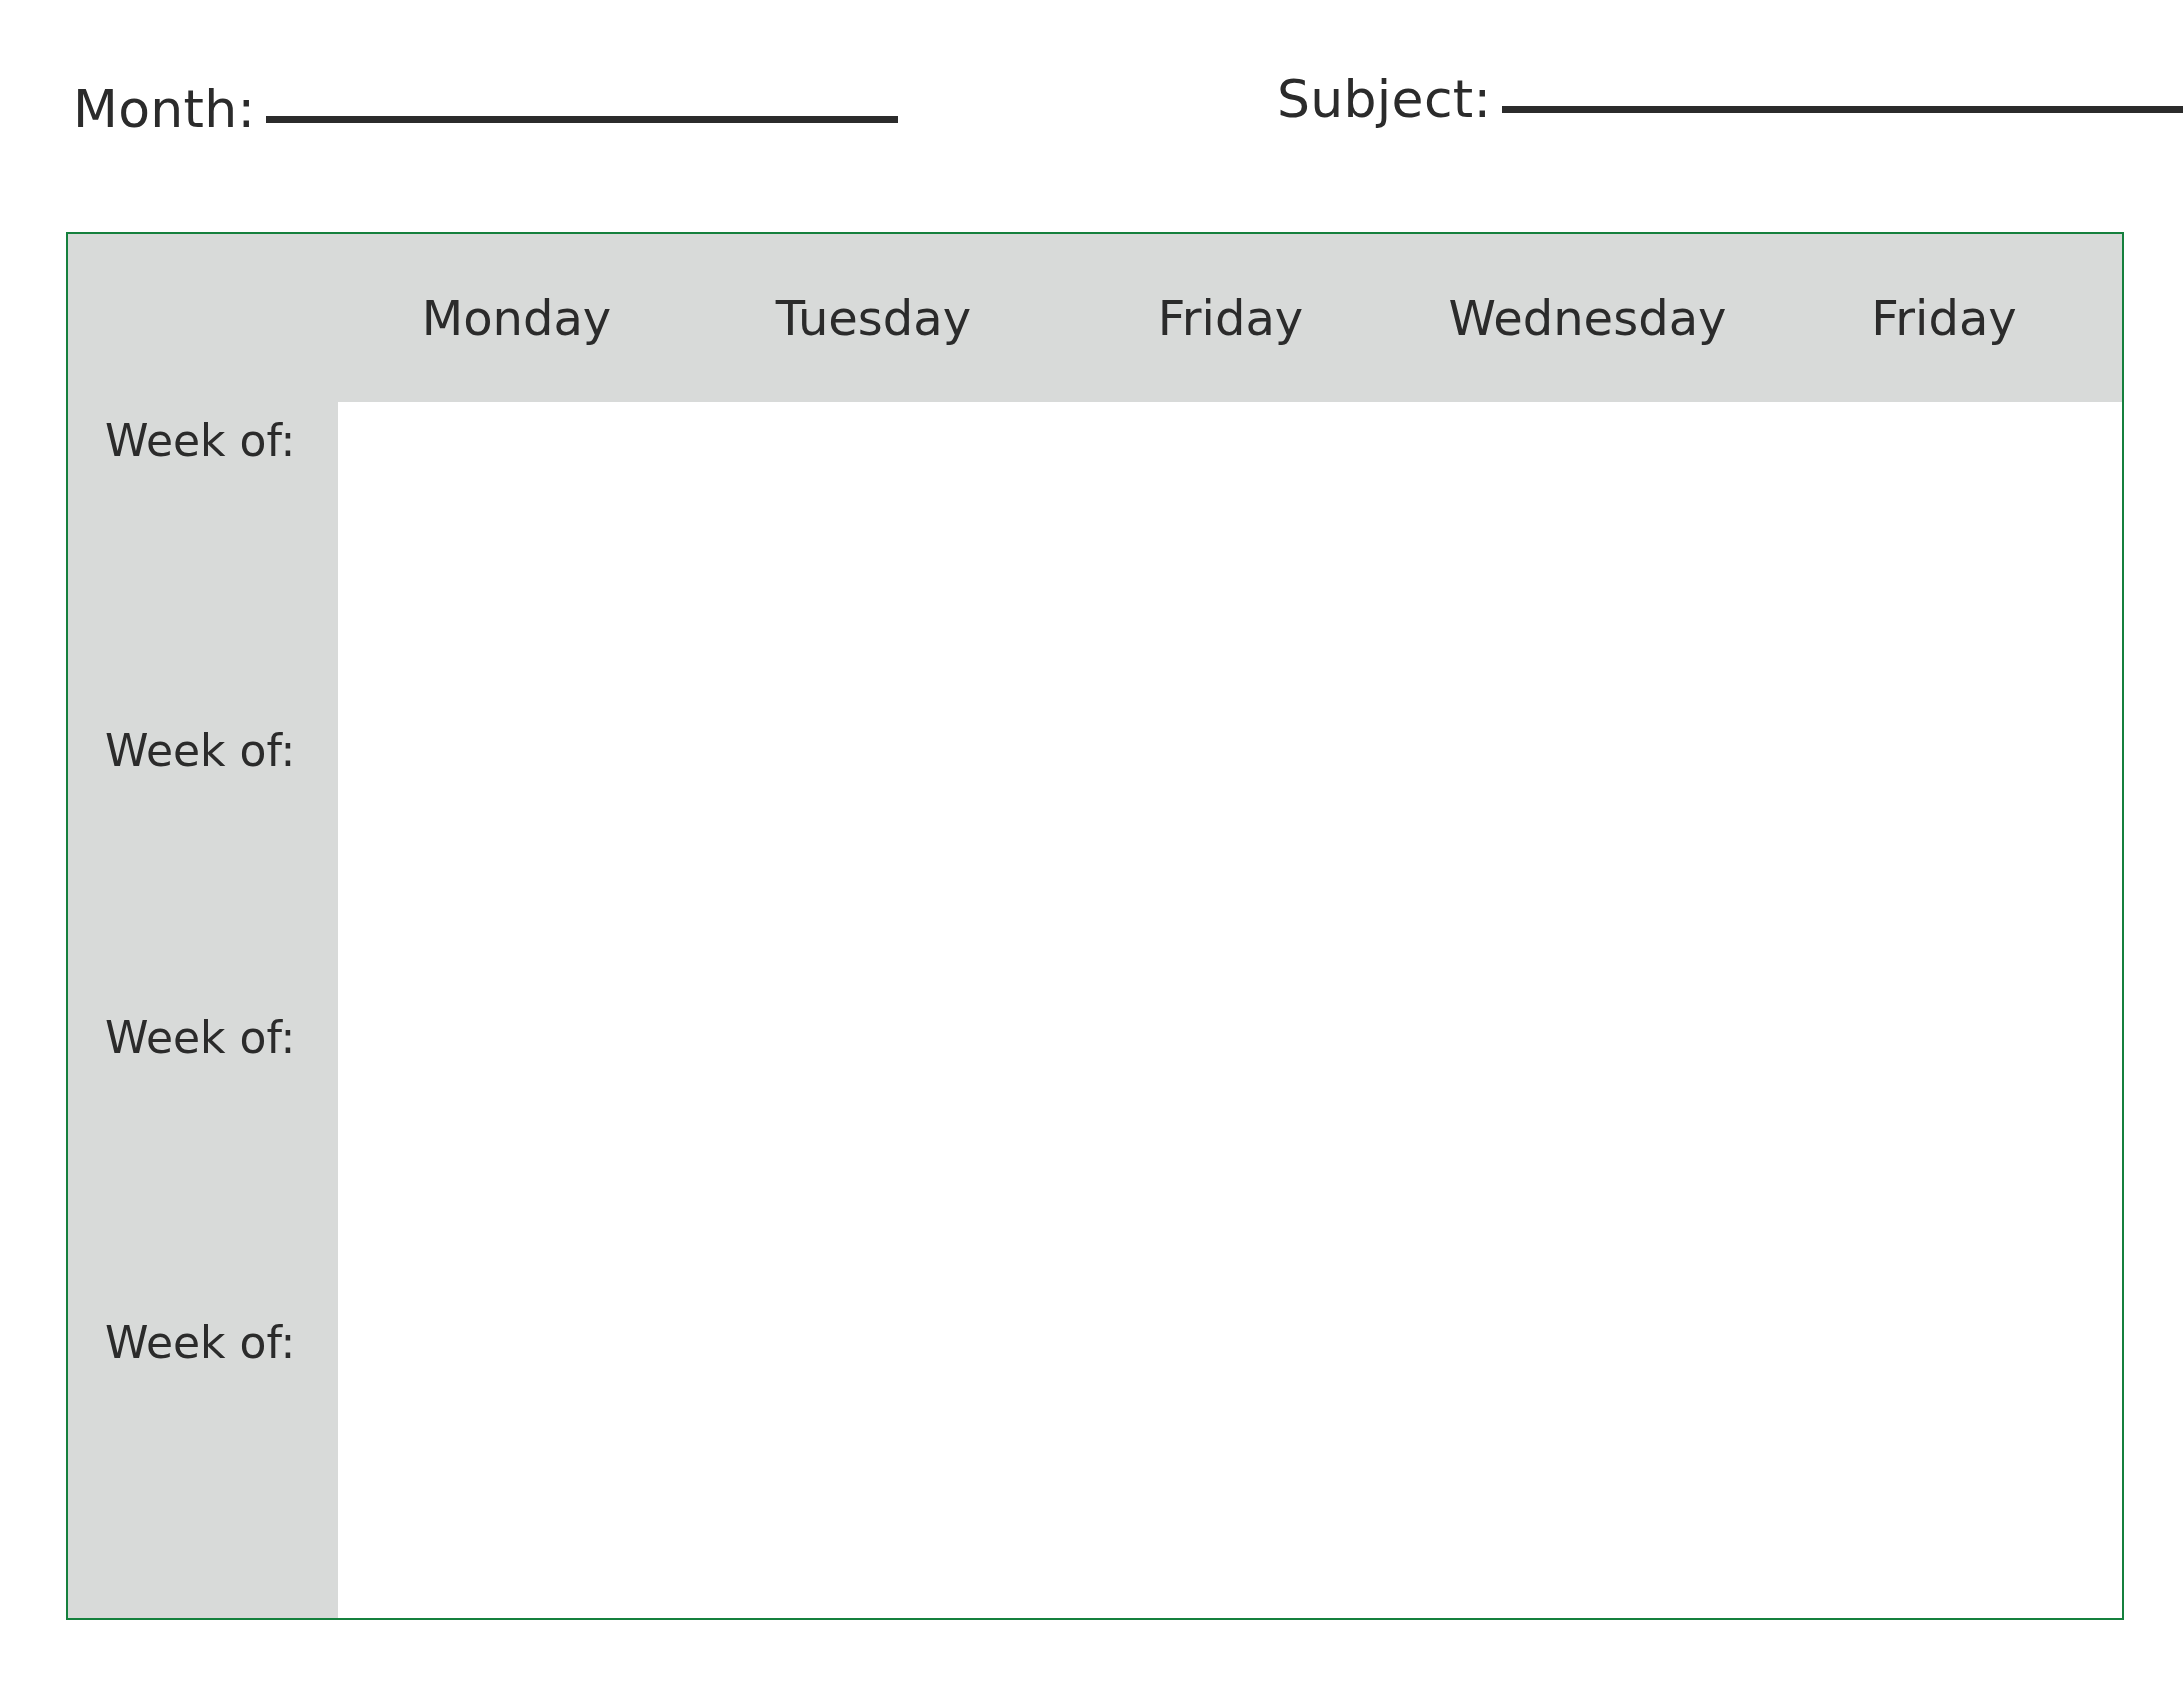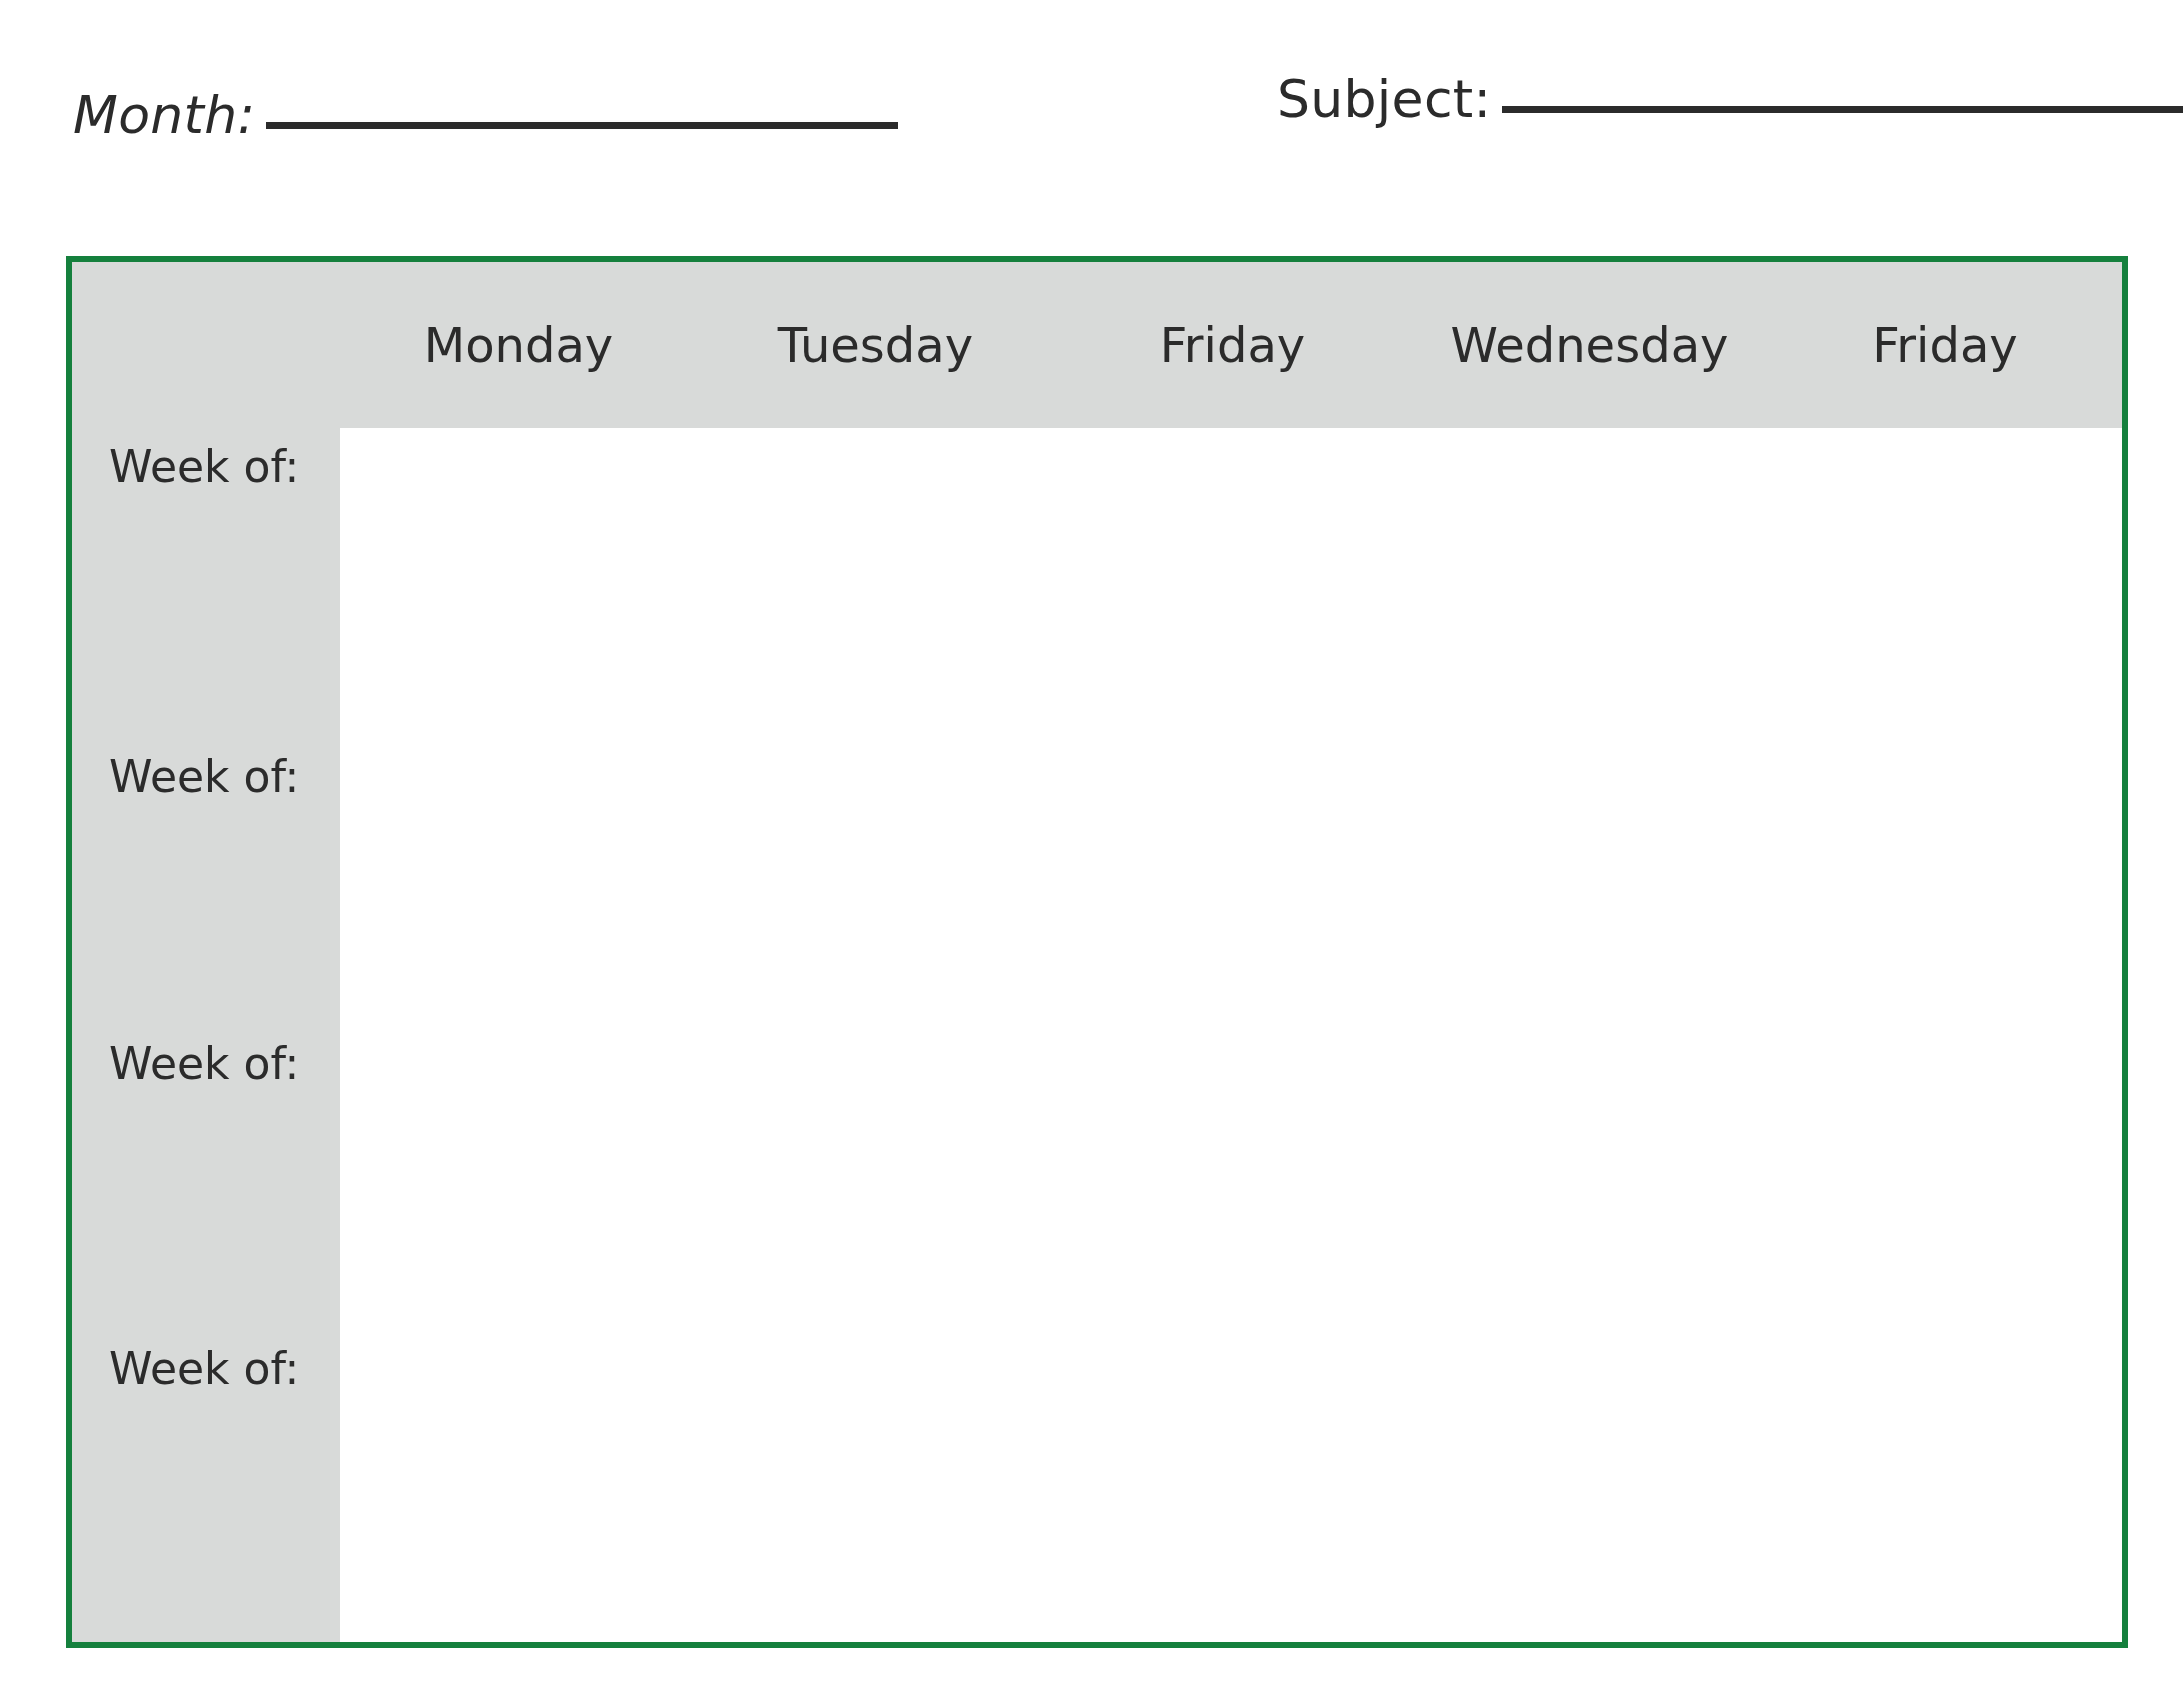--- a/index.html
+++ b/index.html
@@ -33,21 +33,21 @@
     height: 93px;
   }
 
   .field {
     position: absolute;
     display: flex;
     align-items: baseline;
     white-space: nowrap;
   }
 
-  .field-month { left: 73px; top: 16px; font-style: italic; }
+  .field-month { left: 73px; top: 10px; }
   .field-subject { left: 1277px; top: 0; }
 
   .field-label {
     font-size: 52px;
     line-height: 1;
     letter-spacing: 0.3px;
     color: #2b2b2b;
   }
 
   .field-blank {
@@ -63,23 +63,22 @@
 
   
   .planner {
     position: absolute;
     left: 66px;
     top: 232px;
     width: 2056px;
     height: 1385px;
     border-collapse: collapse;
     table-layout: fixed;
-    border: 6px solid #15803d;
+    border: 2px solid #15803d;
     box-sizing: border-box;
-    margin-top: 24px;
   }
 
   .planner col.col-week { width: 271px; }
   .planner col.col-day  { width: 357px; }
 
   .planner th,
   .planner td {
     margin: 0;
     padding: 0;
     border: 0;

